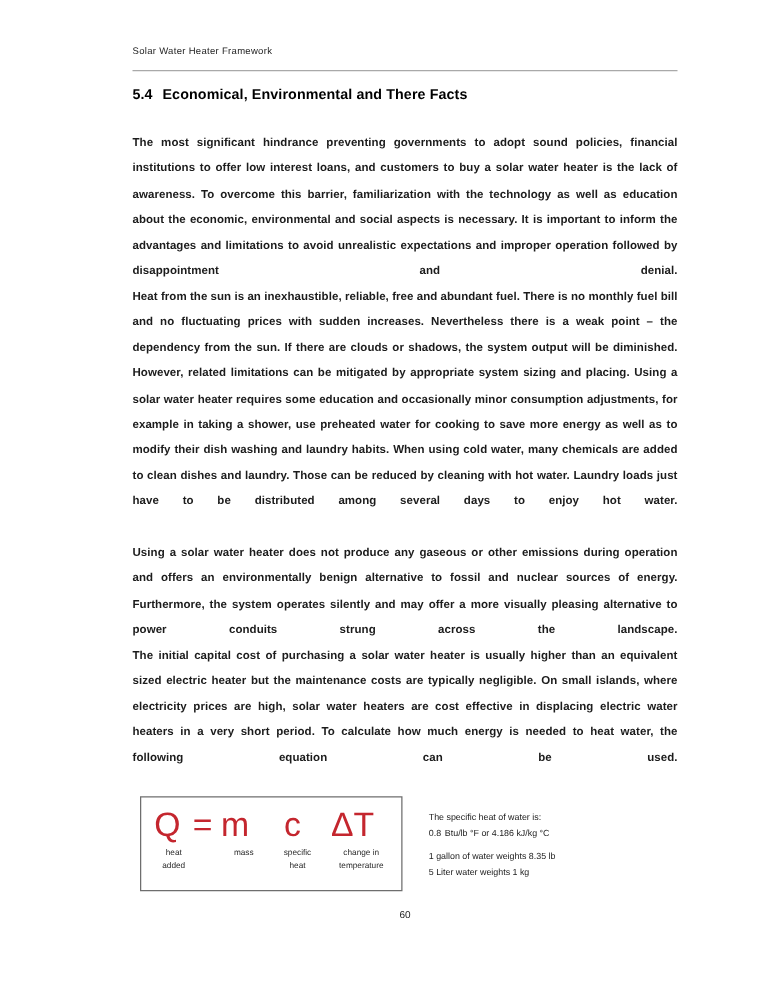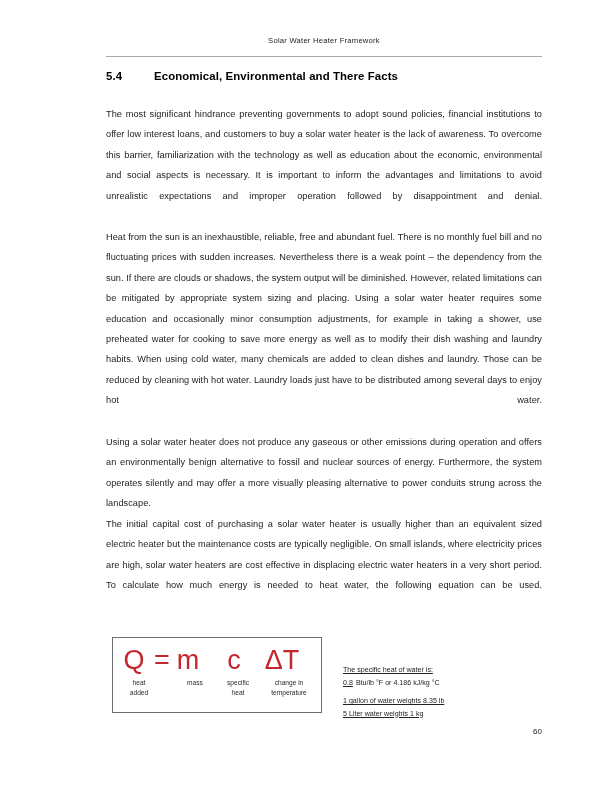--- a/index.html
+++ b/index.html
@@ -23,21 +23,21 @@
     height: 792px;
     box-sizing: border-box;
   }
 
   
   .header {
     position: absolute;
     left: 106px;
     top: 36px;
     width: 436px;
-    text-align: center;
+    text-align: left;
     font-size: 7.6px;
     letter-spacing: 0.25px;
     color: #232323;
   }
   .header-rule {
     position: absolute;
     left: 106px;
     top: 56px;
     width: 436px;
     height: 1px;
@@ -50,33 +50,34 @@
     left: 106px;
     top: 70px;
     width: 436px;
     font-size: 11.4px;
     font-weight: bold;
     color: #000000;
     letter-spacing: 0.1px;
   }
   .section-heading .num {
     display: inline-block;
-    width: 48px;
+    width: 24px;
   }
 
   
   .body-block {
     position: absolute;
     left: 106px;
     width: 436px;
     font-size: 9.2px;
     line-height: 20.4px;
     text-align: justify;
     color: #1c1c1c;
     letter-spacing: 0.05px;
+    font-weight: bold;
   }
   .body-block p {
     margin: 0;
     text-align: justify;
     text-justify: inter-word;
   }
   
   .body-block p::after {
     content: "";
     display: inline-block;
@@ -138,26 +139,25 @@
   .lbl-heat-added { left: 6px;   width: 40px; }
   .lbl-mass       { left: 62px;  width: 40px; }
   .lbl-specific   { left: 104px; width: 42px; }
   .lbl-change     { left: 146px; width: 60px; }
   .eq-label span { display: block; }
 
   
   .side-note {
     position: absolute;
     left: 343px;
-    top: 666px;
+    top: 650px;
     width: 200px;
     font-size: 7.1px;
     color: #232323;
     line-height: 9px;
-    text-decoration: underline;
   }
   .side-note .note-line {
     margin: 0 0 9.5px 0;
     white-space: nowrap;
   }
   .side-note .note-line.gap {
     margin-top: 4px;
   }
   .side-note .note-line.tight {
     margin-bottom: 3.5px;
@@ -166,21 +166,21 @@
     display: inline-block;
     margin-left: 3px;
   }
 
   
   .page-number {
     position: absolute;
     left: 106px;
     top: 727px;
     width: 436px;
-    text-align: right;
+    text-align: center;
     font-size: 8px;
     color: #232323;
   }
 </style>
 </head>
 <body>
 
 <div class="page">
 
   <div class="header">Solar Water Heater Framework</div>

